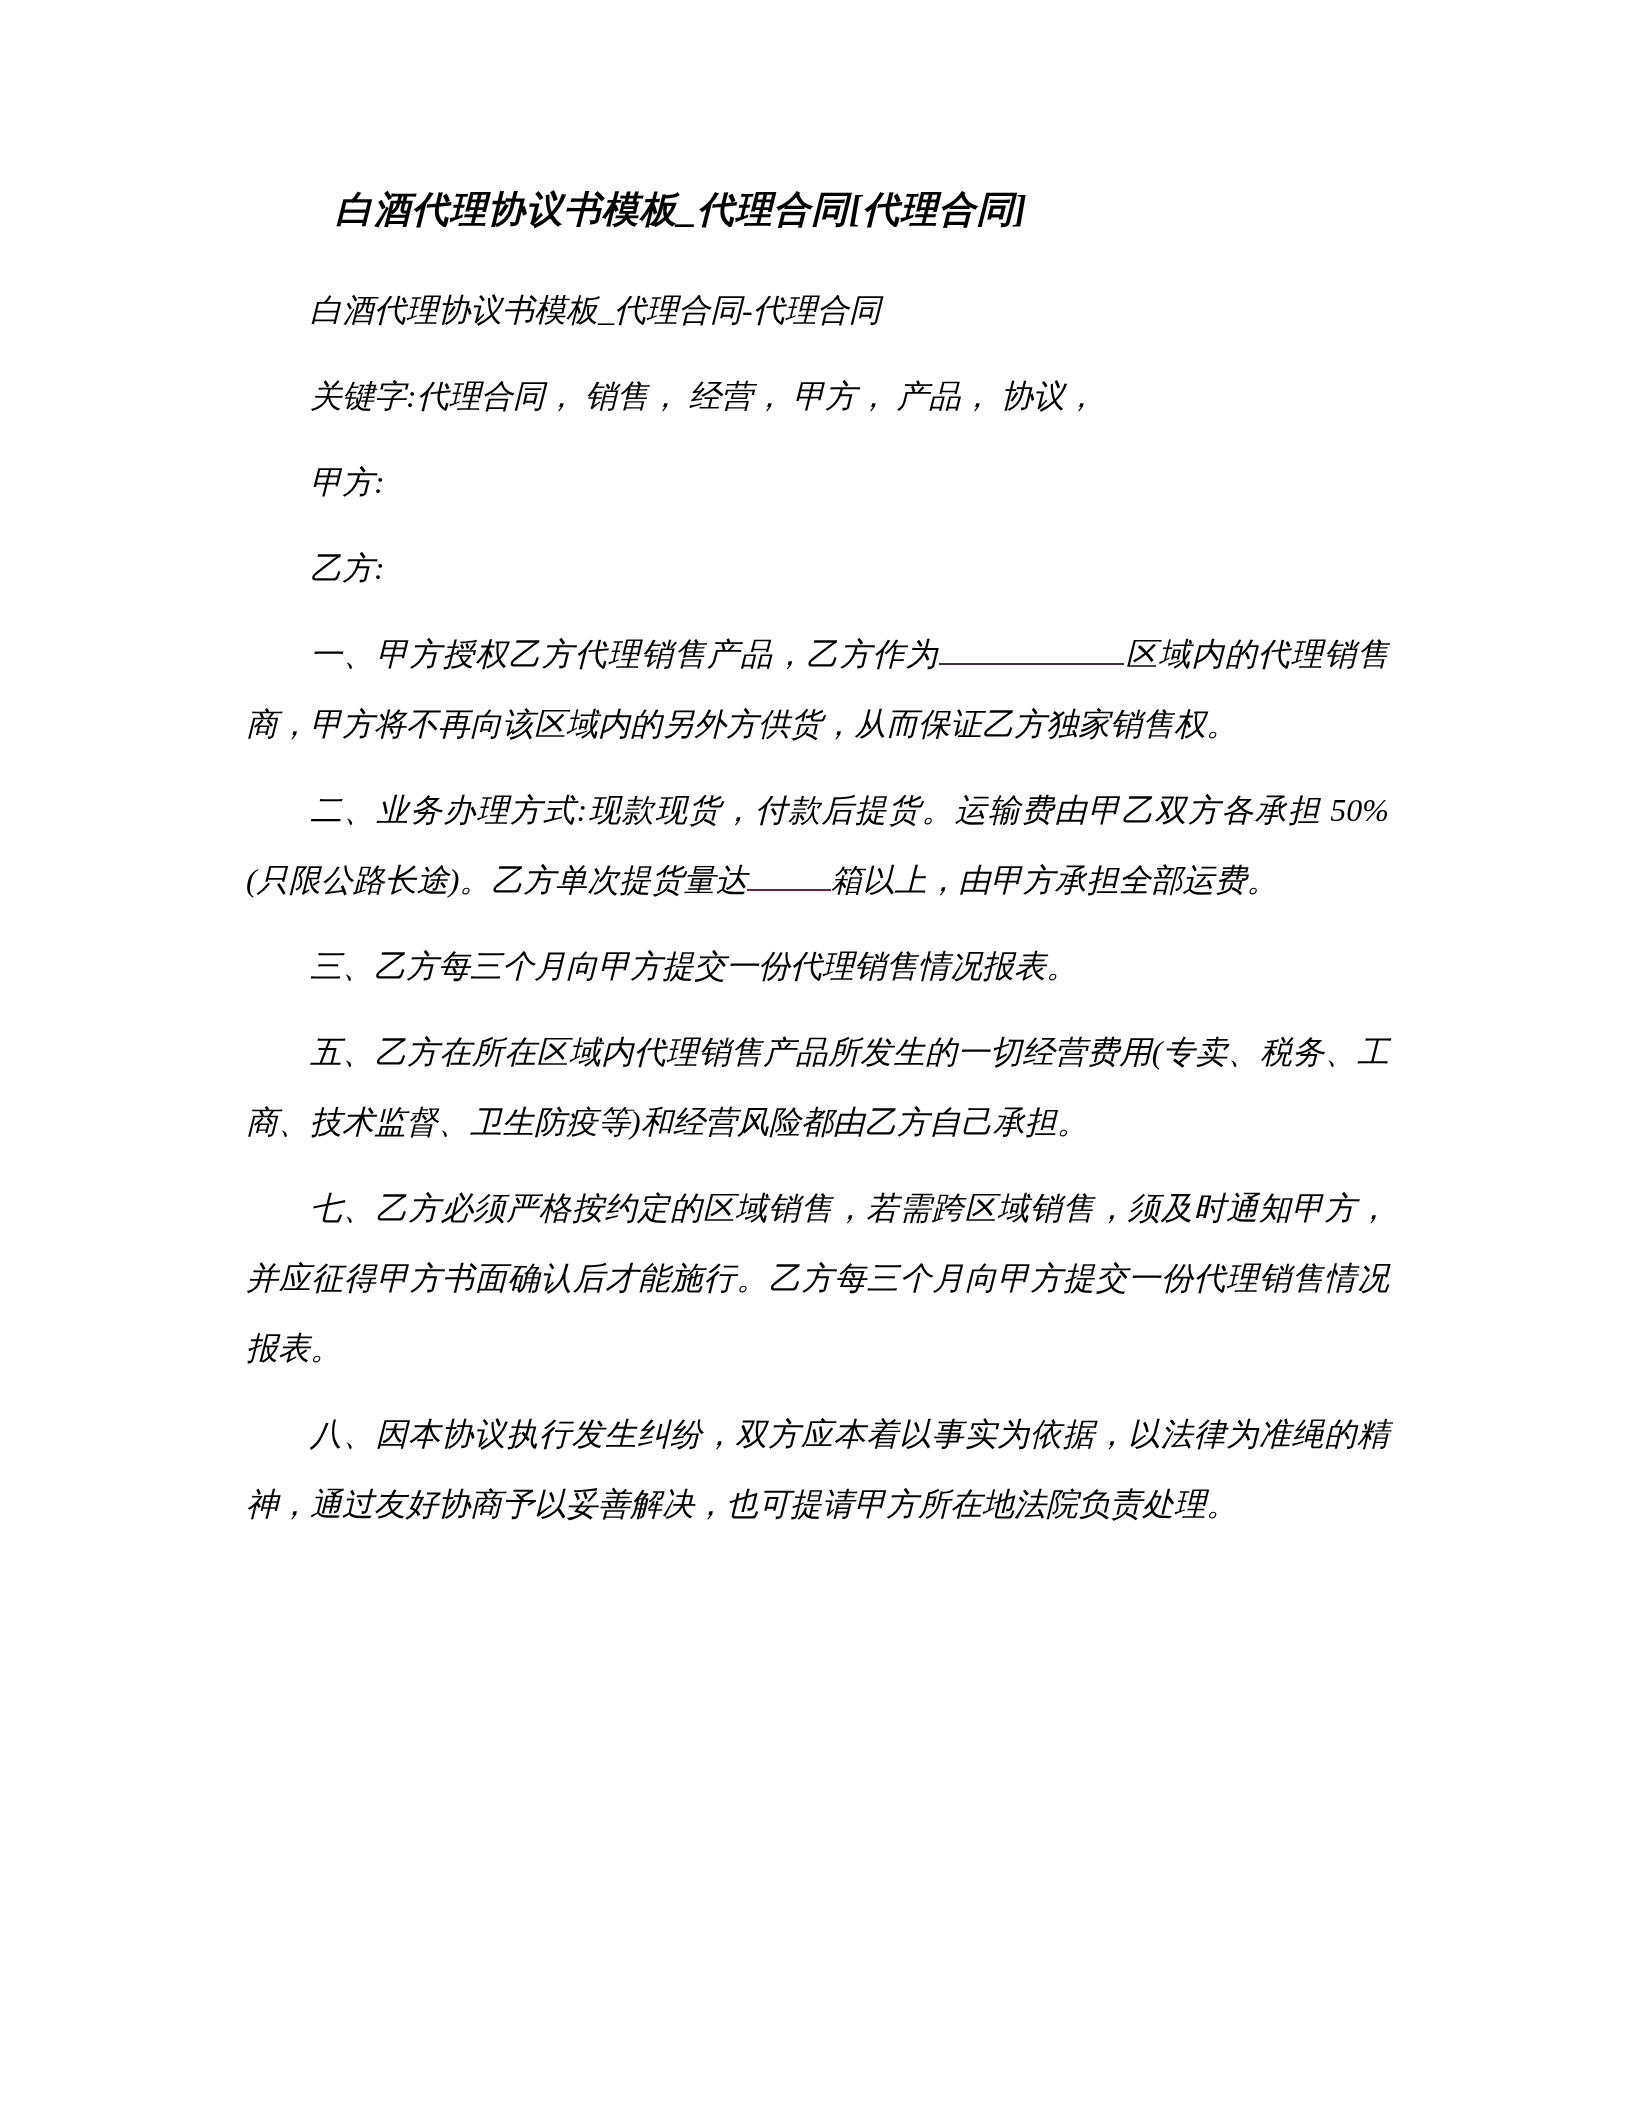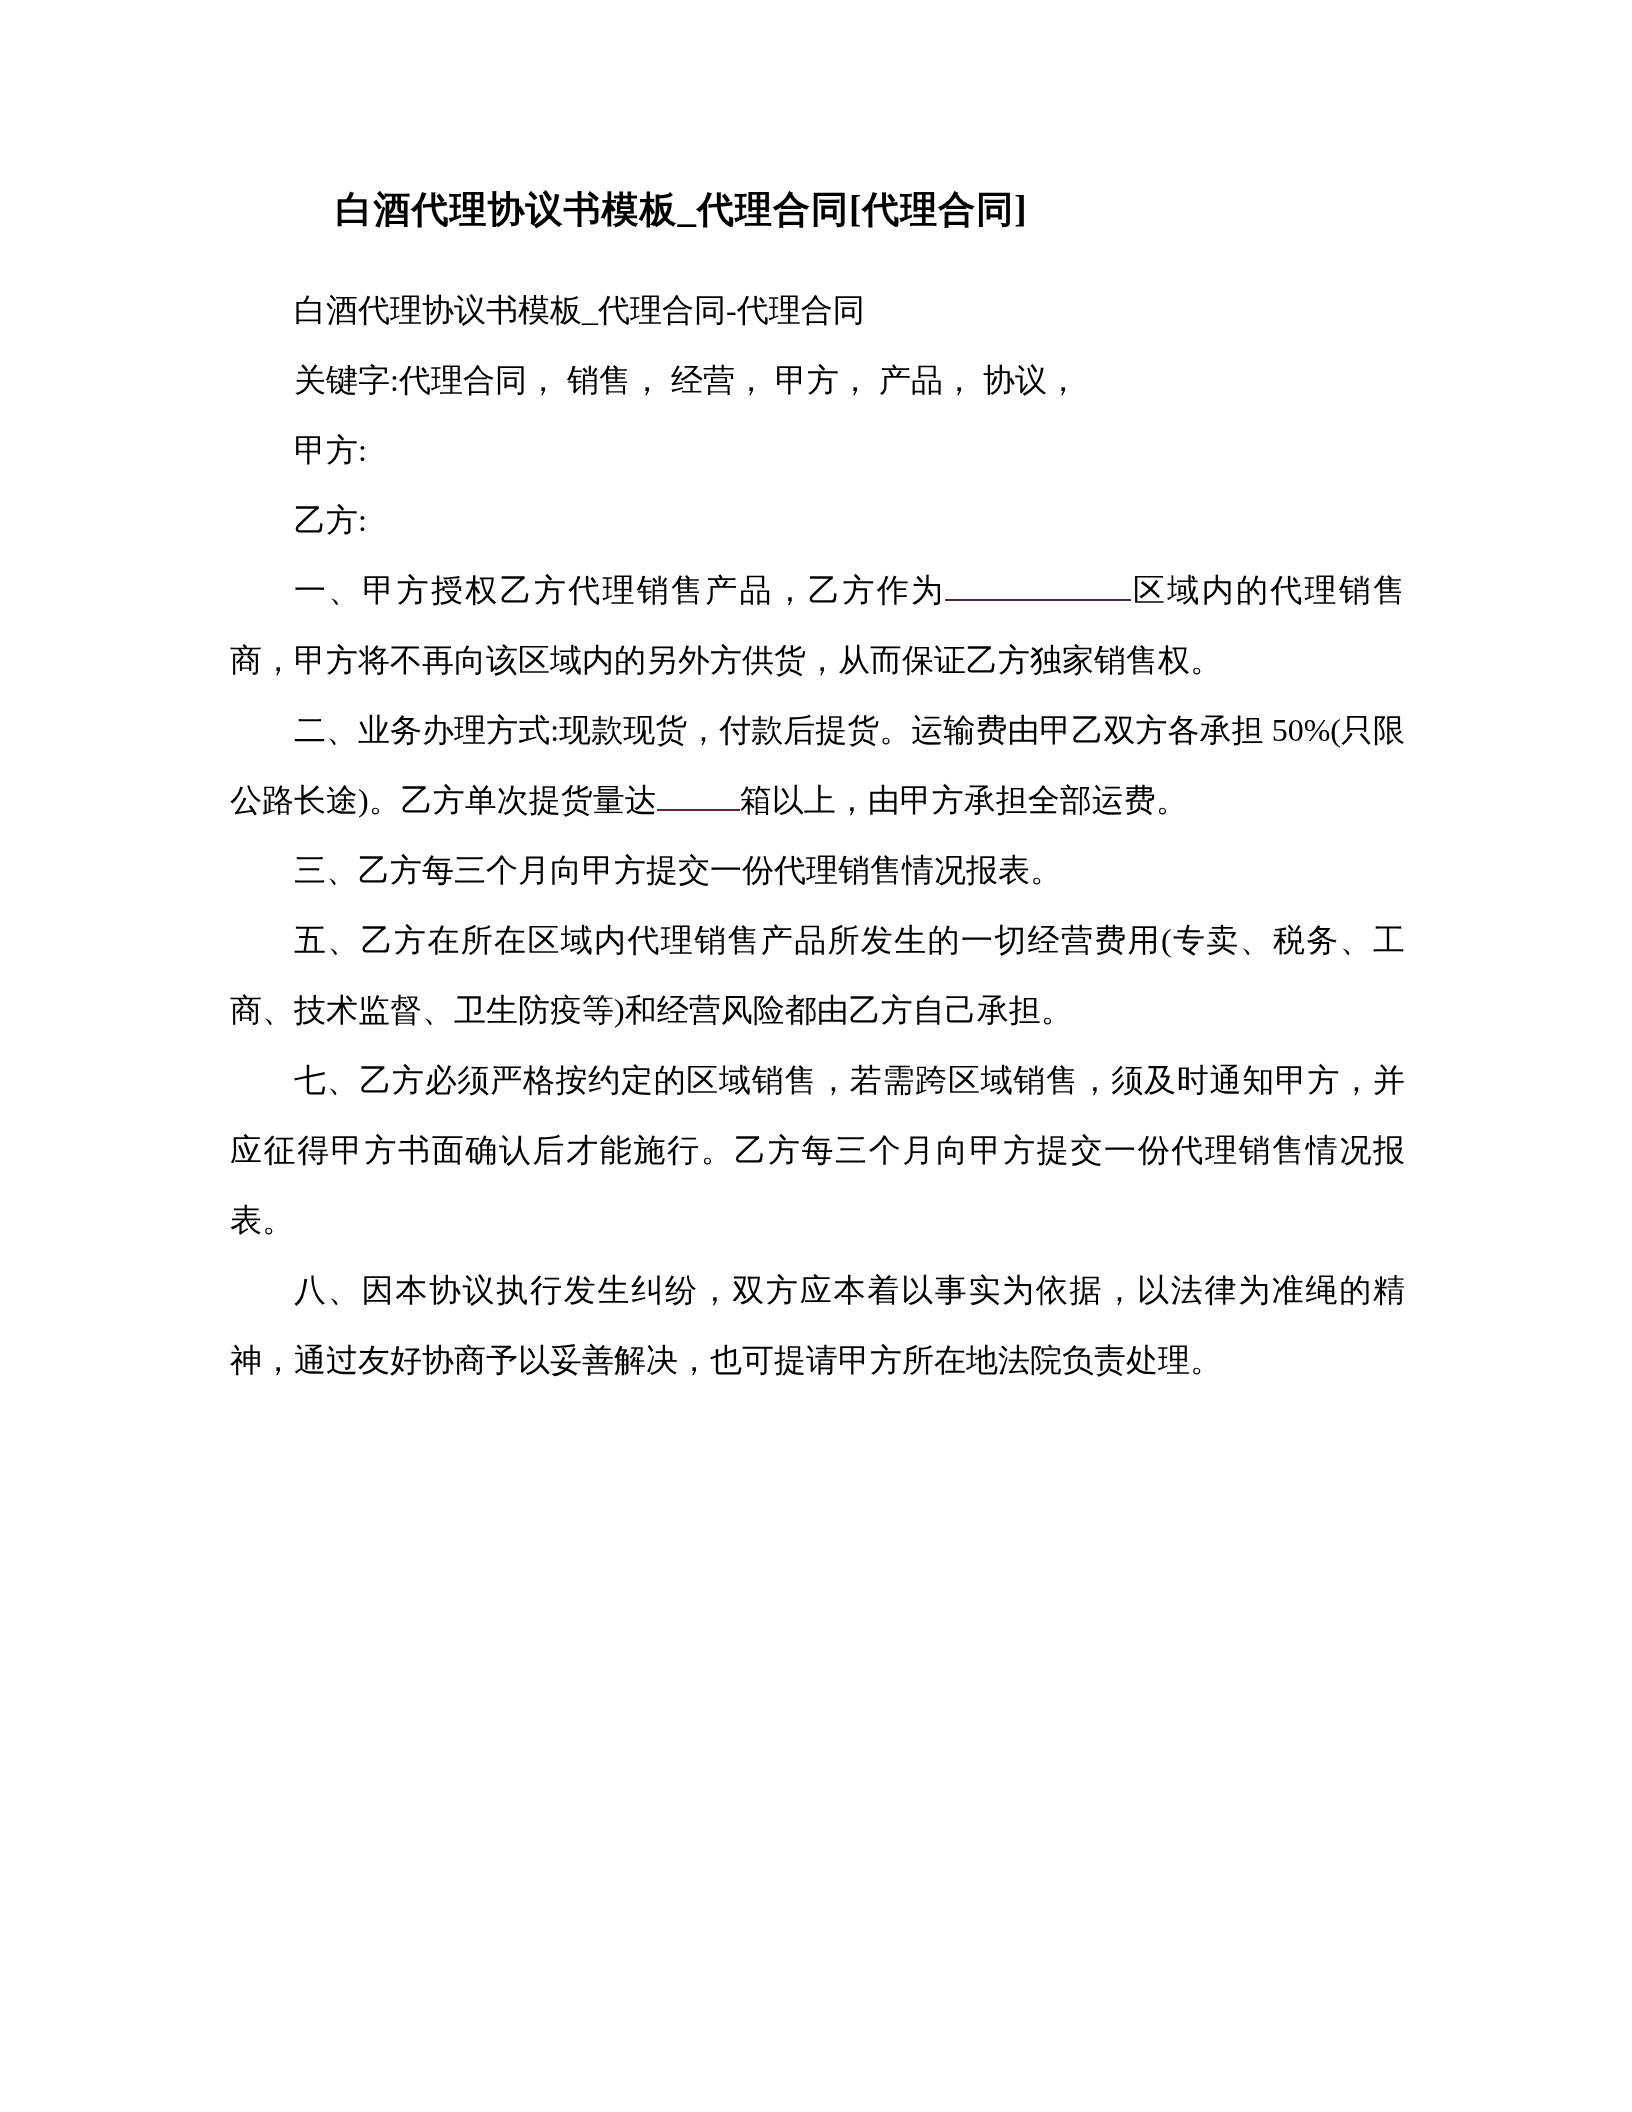--- a/index.html
+++ b/index.html
@@ -13,36 +13,37 @@
     font-family: "Liberation Serif", "DejaVu Serif", serif;
     color: #000000;
     overflow: hidden;
   }
   .page {
     box-sizing: border-box;
     width: 1360px;
     height: 2112px;
     padding: 180px 227px 8px 230px;
     background: #ffffff;
+    font-style: italic;
   }
   .doc-title {
     font-size: 37px;
     font-weight: bold;
     text-align: center;
     margin: 0 0 35px 0;
     line-height: 60px;
     letter-spacing: 1px;
   }
   .doc-body {
     width: 1175px;
   }
   .para {
     font-size: 32px;
     line-height: 70px;
-    margin: 0;
+    margin: 16px;
     text-indent: 2em;
     text-align: justify;
     word-break: break-all;
   }
   .blank {
     display: inline-block;
     height: 0.95em;
     border-bottom: 2px solid #000;
     text-indent: 0;
   }

